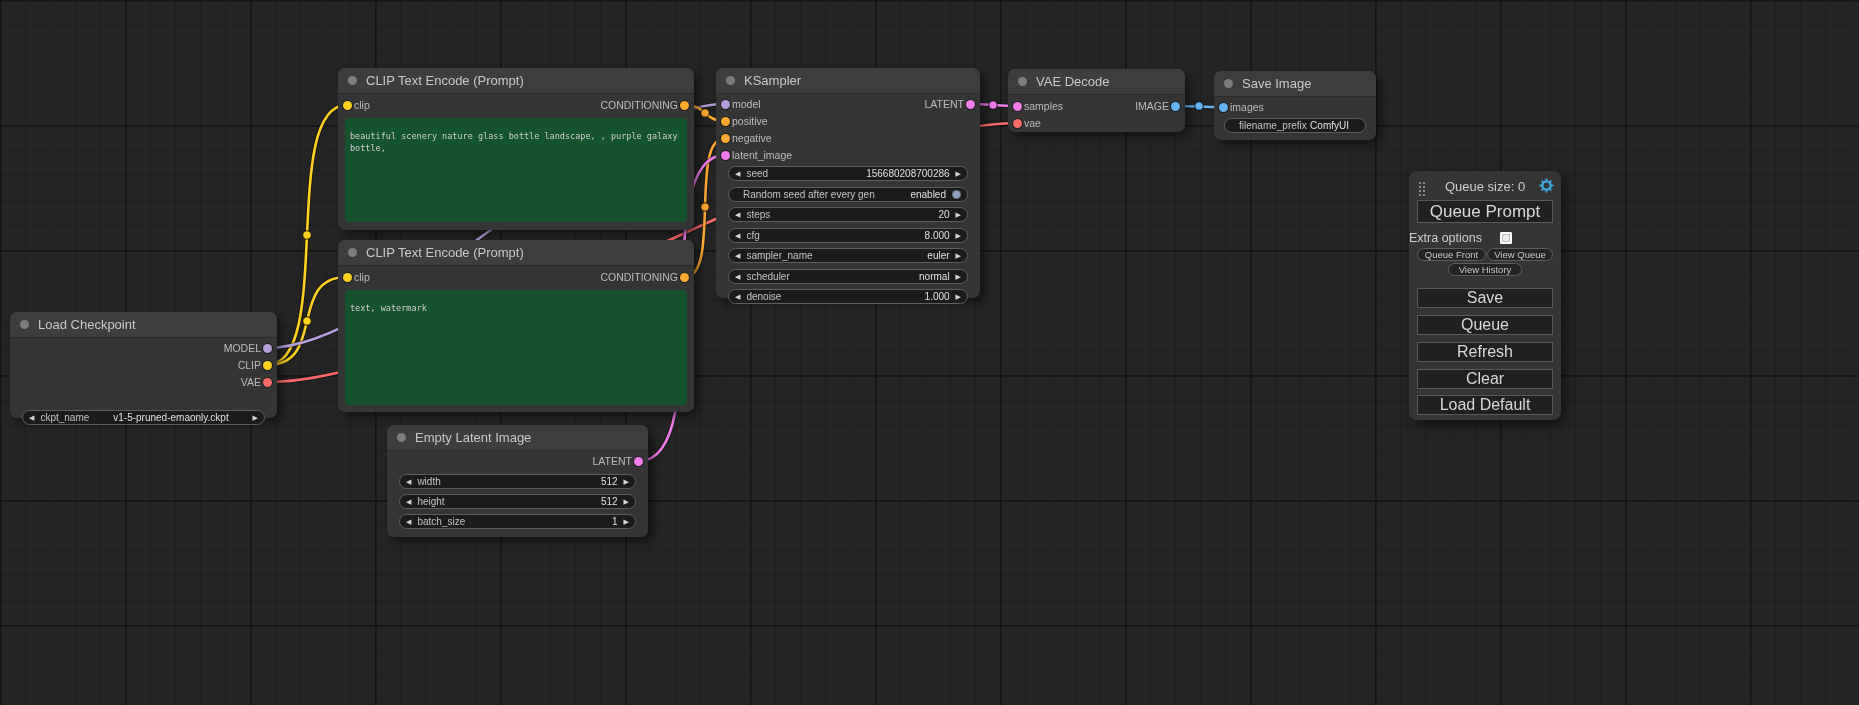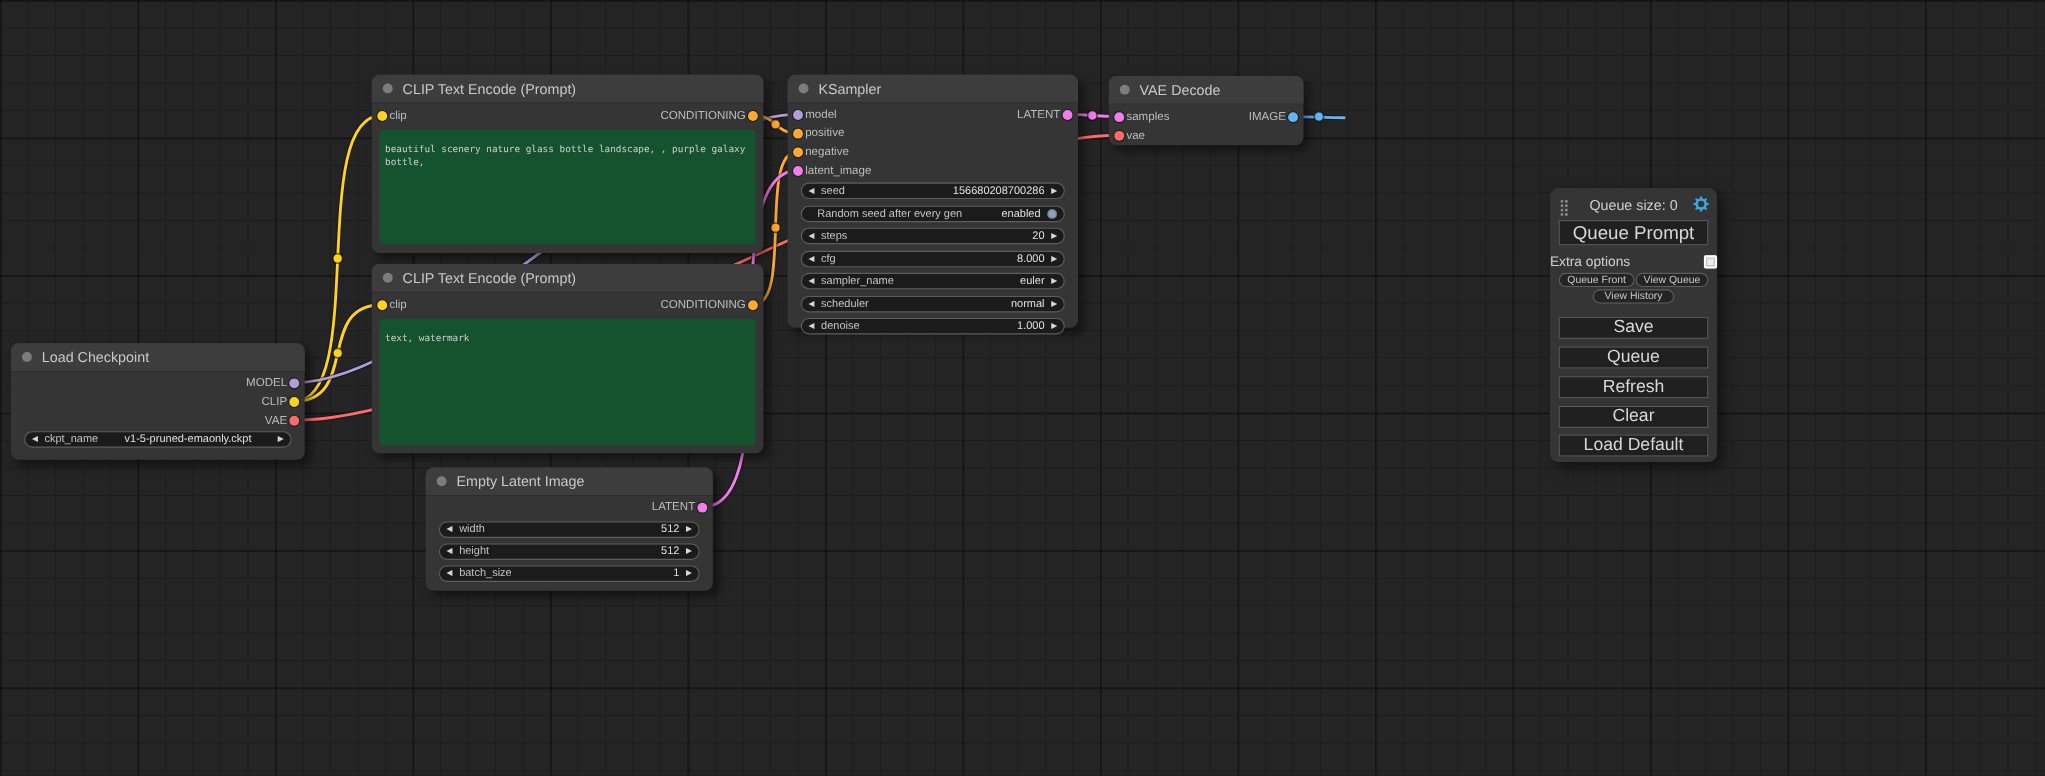--- a/index.html
+++ b/index.html
@@ -77,21 +77,21 @@
     position:absolute; background:#242424; border:1px solid #5e5e5e; border-radius:7px;
     color:#c8c8c8; font-size:9.5px; display:flex; align-items:center; justify-content:center;
     height:13px;
   }
   .qsize { position:absolute; top:8px; left:0; right:0; text-align:center; font-size:13px; color:#cfcfcf; }
   .drag {
     position:absolute; left:9px; top:10px; width:8px; height:16px;
     background-image:radial-gradient(#8f8f8f 1px, transparent 1.4px);
     background-size:4px 4px;
   }
-  .extra { position:absolute; top:60px; left:0; right:0; display:flex; align-items:center; justify-content:space-between; gap:18px; font-size:12.5px; color:#cfcfcf; }
+  .extra { position:absolute; top:60px; left:0; right:0; display:flex; align-items:center; justify-content:flex-start; gap:18px; font-size:12.5px; color:#cfcfcf; }
   .chk { width:12px; height:12px; background:#ececec; border-radius:2px; box-shadow:inset 0 0 0 2px #fff, inset 0 0 0 3px #bbb; }
   .gear { position:absolute; right:7px; top:7px; }
 </style>
 </head>
 <body>
 
 <div id="canvas">
 
   <svg id="wires" width="1859" height="705">
     <g>
@@ -151,21 +151,21 @@
       <span class="sdot c-model"></span>
     </div>
     <div class="srow out" style="top:45px">
       <span>CLIP</span>
       <span class="sdot c-clip"></span>
     </div>
     <div class="srow out" style="top:62px">
       <span>VAE</span>
       <span class="sdot c-vae"></span>
     </div>
-    <div class="widget" style="top:80px;left:12px;right:12px">
+    <div class="widget" style="top:98px;left:12px;right:12px">
       <span class="arr">◀</span>
       <span class="wlabel">ckpt_name</span>
       <span class="wvalue center">v1-5-pruned-emaonly.ckpt</span>
       <span class="arr">▶</span>
     </div>
   </div>
 
   <div class="node" style="left:338px;top:68px;width:356px;height:162px">
     <div class="ntitle">
       <span class="tdot"></span>
@@ -307,20 +307,34 @@
     <div class="srow out" style="top:29px">
       <span>IMAGE</span>
       <span class="sdot c-image"></span>
     </div>
     <div class="srow in" style="top:46px">
       <span class="sdot c-vae"></span>
       <span>vae</span>
     </div>
   </div>
 
+  <div class="node" style="left:1214px;top:71px;width:162px;height:69px">
+    <div class="ntitle">
+      <span class="tdot"></span>
+      <span>Save Image</span>
+    </div>
+    <div class="srow in" style="top:28px">
+      <span class="sdot c-image"></span>
+      <span>images</span>
+    </div>
+    <div class="widget" style="top:47px;left:10px;right:10px">
+      <span class="wlabel" style="margin-left:8px">filename_prefix</span>
+      <span class="wvalue" style="margin-right:10px">ComfyUI</span>
+    </div>
+  </div>
 
   <div id="menu">
     <span class="drag"></span>
     <div class="qsize">Queue size: 0</div>
     <svg class="gear" width="15" height="15" viewBox="0 0 16 16">
       <g style="stroke:var(--accent)" stroke-width="2" stroke-linecap="round">
         <line x1="12.6" y1="8" x2="14.6" y2="8"></line>
           <line x1="3.4" y1="8" x2="1.4" y2="8"></line>
         <line x1="8" y1="12.6" x2="8" y2="14.6"></line>
           <line x1="8" y1="3.4" x2="8" y2="1.4"></line>

